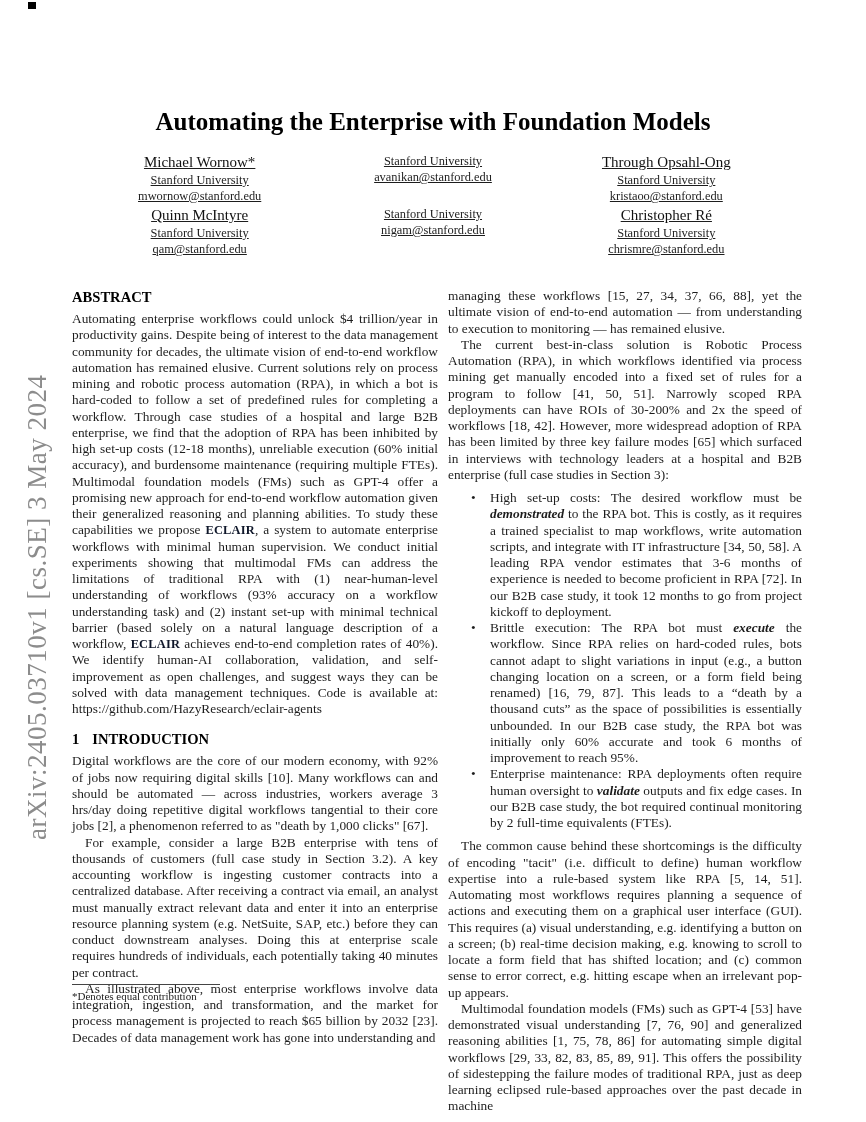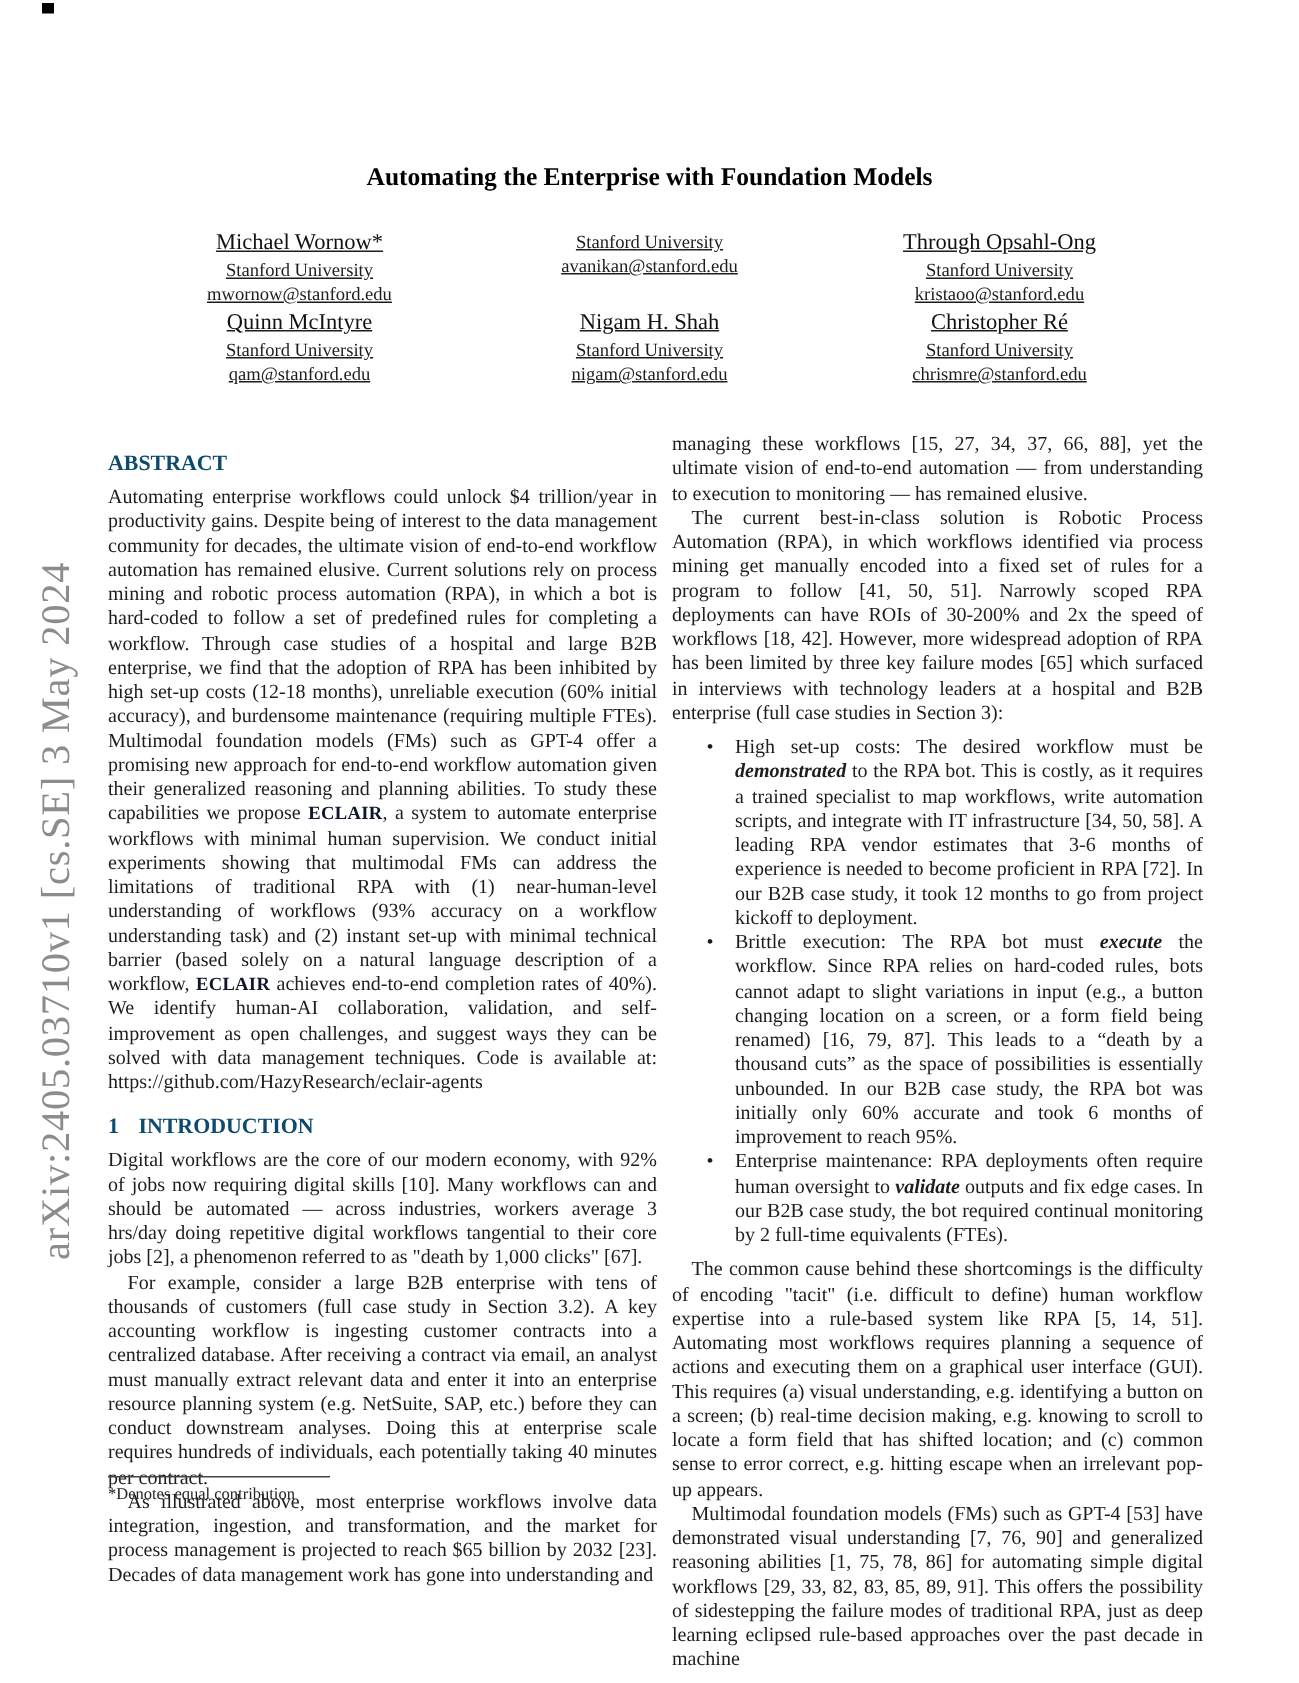--- a/index.html
+++ b/index.html
@@ -9,35 +9,35 @@
     font-family:"Liberation Serif", serif; color:#1d1d1d;
   }
   .corner-mark { position:absolute; left:28px; top:2px; width:8px; height:7px; background:#000; }
   .arxiv-sidebar {
     position:absolute; left:22px; top:840px; white-space:nowrap;
     transform:rotate(-90deg); transform-origin:left top;
     font-size:27px; color:#8c8c8c; letter-spacing:0.5px;
   }
   .title {
     position:absolute; top:108px; left:0; width:100%; margin:0;
-    text-align:center; font-size:17px; font-weight:bold; color:#000;
+    text-align:center; font-size:25px; font-weight:bold; color:#000;
   }
   .authors {
     position:absolute; top:153px; left:83px; width:700px;
     display:grid; grid-template-columns:repeat(3, 1fr); row-gap:2px;
     text-align:center;
     text-decoration:underline;
   }
   .author .a-name { font-size:15px; color:#111; line-height:19px; }
   .author .a-affil { font-size:12.4px; line-height:16px; }
   .author .a-email { font-size:12.4px; line-height:16px; }
   .col { position:absolute; top:288px; font-size:13.35px; line-height:16.25px; text-align:justify; }
   .col-left  { left:72px;  width:366px; }
   .col-right { left:448px; width:354px; }
-  h2.sec { font-size:14.6px; font-weight:bold; color:#0c4a6e; margin:12px 0 5px 0; line-height:18px; text-align:left; }
+  h2.sec { font-size:14.6px; font-weight:bold; color:#000000; margin:0 0 5px 0; line-height:18px; text-align:left; }
   h2.sec.intro { margin-top:13px; }
   h2.sec .secnum { margin-right:13px; }
   .col p { margin:0; }
   .col p.ind { text-indent:13px; }
   ul.failures { margin:7px 0 7px 0; padding:0 0 0 42px; list-style:none; }
   ul.failures li { position:relative; margin:0; }
   ul.failures li::before { content:"\2022"; position:absolute; left:-19px; top:0; }
   .b  { font-weight:normal; }
   .bi { font-weight:bold; font-style:italic; }
   .sc { color:#0f172a; font-weight:600; font-size:0.93em; letter-spacing:0.2px; }
@@ -70,21 +70,20 @@
       <div class="a-name">Through Opsahl-Ong</div>
       <div class="a-affil">Stanford University</div>
       <div class="a-email">kristaoo@stanford.edu</div>
     </div>
     <div class="author">
       <div class="a-name">Quinn McIntyre</div>
       <div class="a-affil">Stanford University</div>
       <div class="a-email">qam@stanford.edu</div>
     </div>
     <div class="author">
-      <div class="a-name">Nigam H. Shah</div>
       <div class="a-affil">Stanford University</div>
       <div class="a-email">nigam@stanford.edu</div>
     </div>
     <div class="author">
       <div class="a-name">Christopher Ré</div>
       <div class="a-affil">Stanford University</div>
       <div class="a-email">chrismre@stanford.edu</div>
     </div>
   </div>
 

